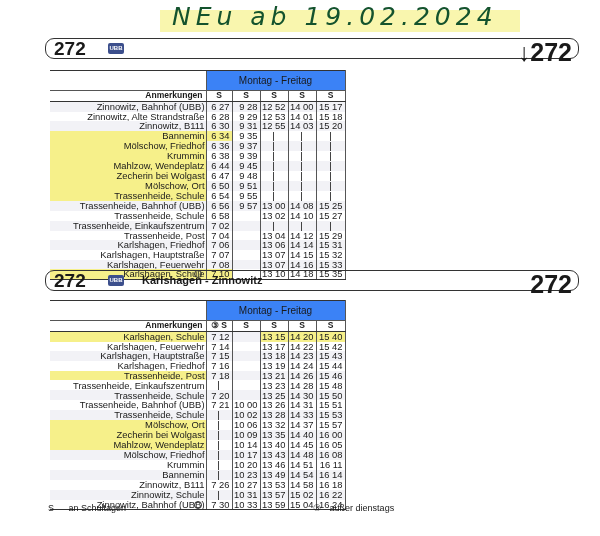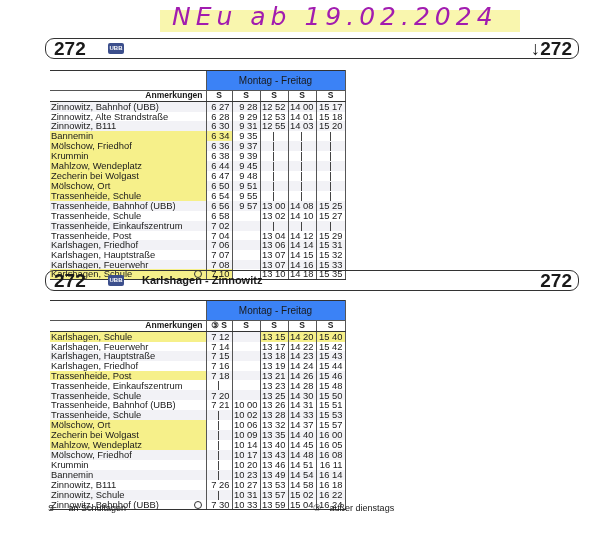--- a/index.html
+++ b/index.html
@@ -1,45 +1,45 @@
 <!DOCTYPE html>
 <html><head>
 <meta charset="utf-8">
 <style>
   html, body { margin:0; padding:0; }
   body { width:600px; height:536px; background:#ffffff; position:relative; overflow:hidden;
          font-family:"Liberation Sans", sans-serif; color:#1a1a1a; }
   .note { position:absolute; left:150px; top:2px; width:380px; height:32px; }
   .note .hl { position:absolute; left:10px; top:8px; width:360px; height:22px; background:#f8f4a0; opacity:0.85; }
   .note .txt { position:absolute; left:22px; top:0px; font-family:"DejaVu Sans", sans-serif; font-style:italic;
-               font-size:25px; color:#a21caf; letter-spacing:5px; white-space:nowrap; font-weight:normal; }
+               font-size:25px; color:#14532d; letter-spacing:5px; white-space:nowrap; font-weight:normal; }
   .hdr { position:absolute; left:45px; width:534px; height:21px; border:1.5px solid #333; border-radius:9px;
          box-sizing:border-box;padding-left:24px; }
   .hdr .num { position:absolute; left:8px; top:-1px; font-weight:bold; font-size:19px; }
-  .hdr .num-r { position:absolute; right:6px; top:-1px; font-weight:bold; font-size:19px;margin-left:44px; }
+  .hdr .num-r { position:absolute; right:6px; top:-1px; font-weight:bold; font-size:25px;margin-left:44px; }
   .hdr .logo { position:absolute; left:62px; top:4px; width:16px; height:11px; background:#3c4f8c; border-radius:2px;
                color:#fff; font-size:6px; line-height:11px; text-align:center; font-weight:bold; }
   .hdr .title { position:absolute; left:96px; top:3px; font-weight:bold; font-size:11px; }
   table.tt { position:absolute; left:50px; border-collapse:collapse; font-size:9.4px; line-height:9.6px; table-layout:fixed; }
   table.tt td { padding:0 1px; white-space:nowrap; overflow:hidden; }
   table.tt col.st { width:156px; }
   table.tt col.t1 { width:26px; } table.tt col.t2 { width:28px; } table.tt col.t3 { width:28px; }
   table.tt col.t4 { width:28px; } table.tt col.t5 { width:29px; }
   .toprow td { height:19px; border-top:1.5px solid #333; }
   .toprow td.days { background:#3b82f6; text-align:center; font-size:10px; border-left:1px solid #555; border-right:1px solid #555; }
   .anm td { height:10px; border-top:1px solid #555; border-bottom:1.5px solid #333; text-align:center; font-weight:bold; font-size:8.5px; }
   .anm td.lbl { text-align:right; padding-right:3px; }
   .anm td.tc { border-left:1px solid #555; }
   .anm td.tc:last-child { border-right:1px solid #555; }
   tr.r td { height:9.7px; }
   tr.r td.tc { border-left:1px solid #555; text-align:right; padding-right:2px; }
   tr.r td.tc:last-child { border-right:1px solid #555; }
   tr.r:nth-child(odd) td { background:#f2f2f6; }
   tr.r:last-child td { border-bottom:1.5px solid #333; }
-  tr.r td.st { position:relative; }
+  tr.r td.st { position:relative;text-align:right; }
   .circ { position:absolute; right:4px; top:1px; width:6px; height:6px; border:1px solid #333; border-radius:50%; }
   .hlt { background:#f6f08a !important; }
   .footer { position:absolute; top:503px; font-size:9px; }
   .bar { display:inline-block; width:1px; height:9px; background:#444; vertical-align:middle; }
 </style>
 </head>
 <body>
 
 <div class="note">
   <div class="hl"></div>

